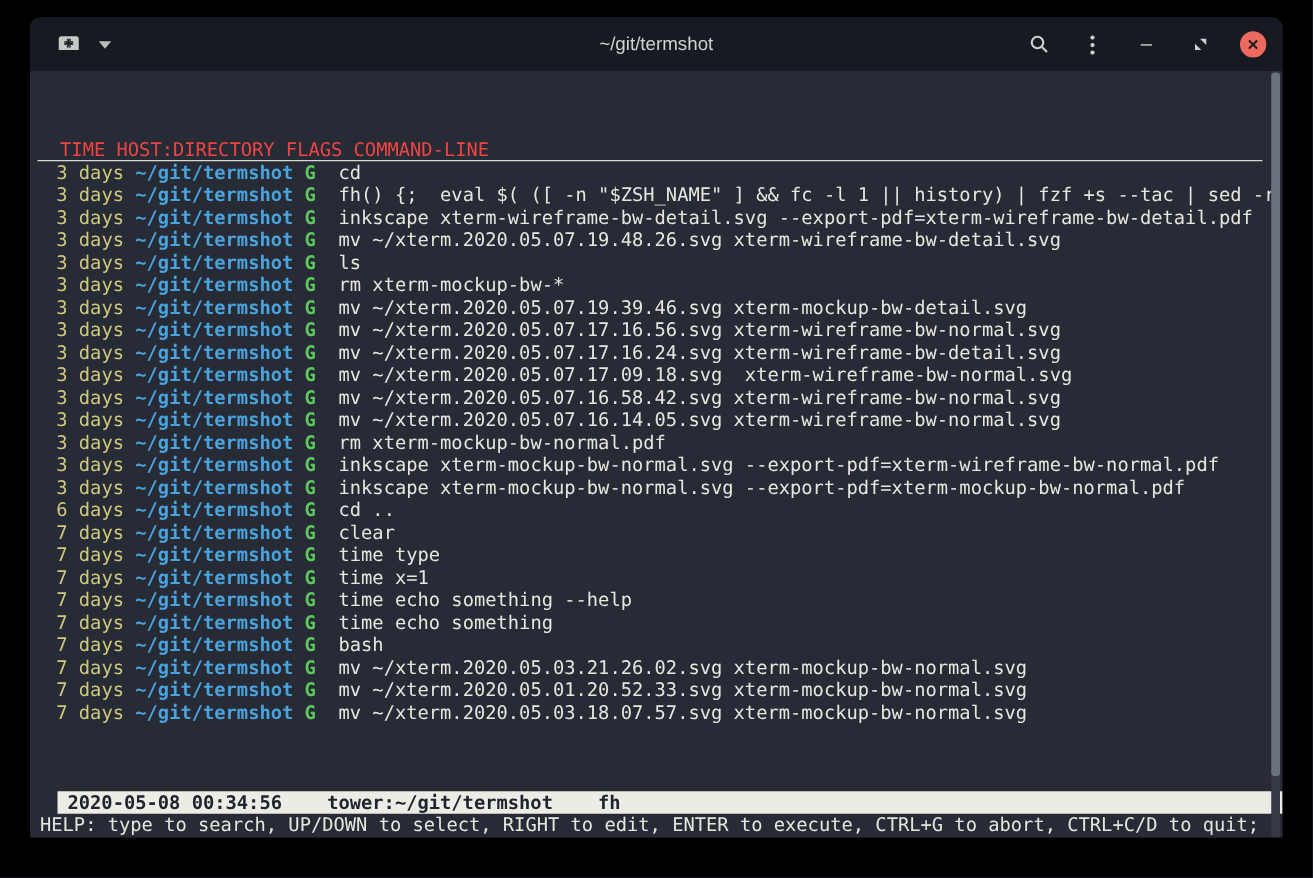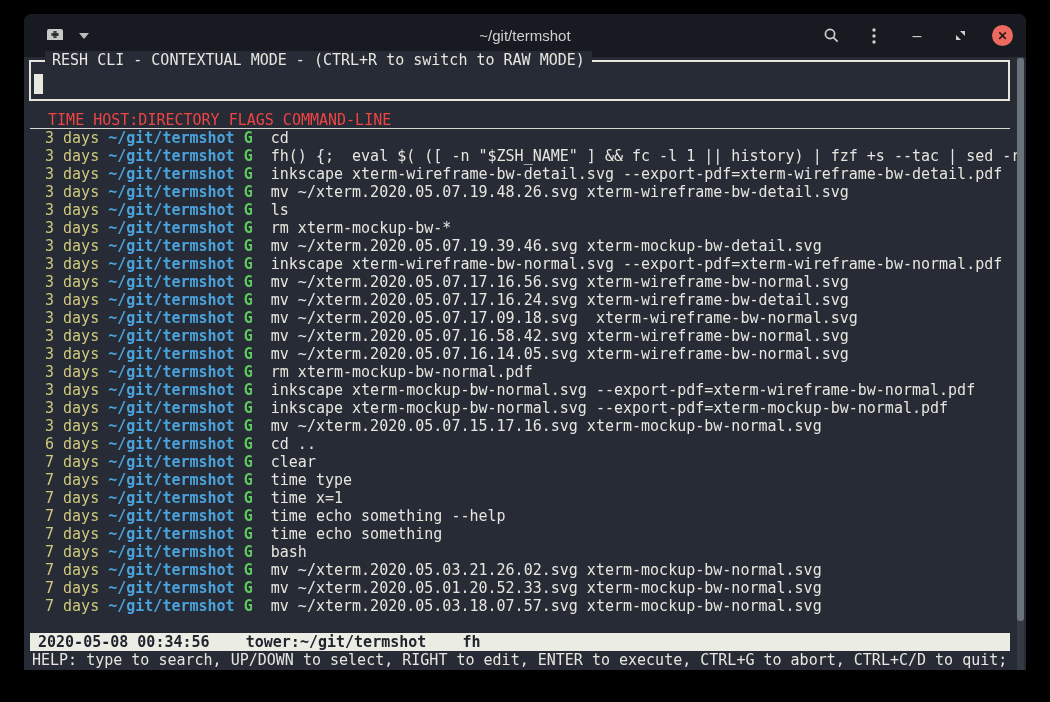--- a/index.html
+++ b/index.html
@@ -51,21 +51,21 @@
   .row{height:18px;white-space:pre;padding-left:21px;}
   .row .age{color:#cfc97e;}
   .row .host{color:#4aa3dc;font-weight:bold;}
   .row .flags{color:#5ec95f;font-weight:bold;}
   .row .cmd{color:#e6e6df;}
   .row.selected{background:#ebece3;width:978px;padding-left:8px;}
   .row.selected .age,.row.selected .host,.row.selected .flags,.row.selected .cmd{
     color:#1c212c;font-weight:bold;
   }
   .status-bar{
-    position:absolute;left:6px;top:576px;width:980px;height:18px;background:#ebece3;
+    position:absolute;left:22px;top:576px;width:980px;height:18px;background:#ebece3;
     color:#20242e;font-weight:bold;white-space:pre;padding-left:8px;box-sizing:border-box;
   }
   .help-bar{position:absolute;left:0;top:594px;width:1002px;height:18px;white-space:pre;padding-left:8px;color:#e6e6df;}
   .scrollbar{position:absolute;right:2px;top:0;width:7px;height:613px;background:#343943;z-index:5;}
   .scroll-thumb{position:absolute;left:0;top:1px;width:7px;height:563px;background:#6a727b;border-radius:3px;}
 </style>
 </head>
 <body>
 
 <div class="window">
@@ -114,47 +114,39 @@
         </svg>
       </button>
       <button class="close-btn">
         <span>✕</span>
       </button>
     </div>
   </div>
 
   <div class="terminal">
 
-    <div class="resh-frame">
-      <span class="frame-title">RESH CLI - CONTEXTUAL MODE - (CTRL+R to switch to RAW MODE)</span>
-      <div class="input-line">
-        <span class="cursor"></span>
-      </div>
-    </div>
 
     <div class="table-header">  TIME HOST:DIRECTORY FLAGS COMMAND-LINE</div>
 
     <div class="rows">
         <div class="row"><span class="age">3 days</span> <span class="host">~/git/termshot</span> <span class="flags">G</span>  <span class="cmd">cd</span></div>
         <div class="row"><span class="age">3 days</span> <span class="host">~/git/termshot</span> <span class="flags">G</span>  <span class="cmd">fh() {;  eval $( ([ -n "$ZSH_NAME" ] &amp;&amp; fc -l 1 || history) | fzf +s --tac | sed -r</span></div>
         <div class="row"><span class="age">3 days</span> <span class="host">~/git/termshot</span> <span class="flags">G</span>  <span class="cmd">inkscape xterm-wireframe-bw-detail.svg --export-pdf=xterm-wireframe-bw-detail.pdf</span></div>
         <div class="row"><span class="age">3 days</span> <span class="host">~/git/termshot</span> <span class="flags">G</span>  <span class="cmd">mv ~/xterm.2020.05.07.19.48.26.svg xterm-wireframe-bw-detail.svg</span></div>
         <div class="row"><span class="age">3 days</span> <span class="host">~/git/termshot</span> <span class="flags">G</span>  <span class="cmd">ls</span></div>
         <div class="row"><span class="age">3 days</span> <span class="host">~/git/termshot</span> <span class="flags">G</span>  <span class="cmd">rm xterm-mockup-bw-*</span></div>
         <div class="row"><span class="age">3 days</span> <span class="host">~/git/termshot</span> <span class="flags">G</span>  <span class="cmd">mv ~/xterm.2020.05.07.19.39.46.svg xterm-mockup-bw-detail.svg</span></div>
-        <div class="row"><span class="age">3 days</span> <span class="host">~/git/termshot</span> <span class="flags">G</span>  <span class="cmd">inkscape xterm-wireframe-bw-normal.svg --export-pdf=xterm-wireframe-bw-normal.pdf</span></div>
         <div class="row"><span class="age">3 days</span> <span class="host">~/git/termshot</span> <span class="flags">G</span>  <span class="cmd">mv ~/xterm.2020.05.07.17.16.56.svg xterm-wireframe-bw-normal.svg</span></div>
         <div class="row"><span class="age">3 days</span> <span class="host">~/git/termshot</span> <span class="flags">G</span>  <span class="cmd">mv ~/xterm.2020.05.07.17.16.24.svg xterm-wireframe-bw-detail.svg</span></div>
         <div class="row"><span class="age">3 days</span> <span class="host">~/git/termshot</span> <span class="flags">G</span>  <span class="cmd">mv ~/xterm.2020.05.07.17.09.18.svg  xterm-wireframe-bw-normal.svg</span></div>
         <div class="row"><span class="age">3 days</span> <span class="host">~/git/termshot</span> <span class="flags">G</span>  <span class="cmd">mv ~/xterm.2020.05.07.16.58.42.svg xterm-wireframe-bw-normal.svg</span></div>
         <div class="row"><span class="age">3 days</span> <span class="host">~/git/termshot</span> <span class="flags">G</span>  <span class="cmd">mv ~/xterm.2020.05.07.16.14.05.svg xterm-wireframe-bw-normal.svg</span></div>
         <div class="row"><span class="age">3 days</span> <span class="host">~/git/termshot</span> <span class="flags">G</span>  <span class="cmd">rm xterm-mockup-bw-normal.pdf</span></div>
         <div class="row"><span class="age">3 days</span> <span class="host">~/git/termshot</span> <span class="flags">G</span>  <span class="cmd">inkscape xterm-mockup-bw-normal.svg --export-pdf=xterm-wireframe-bw-normal.pdf</span></div>
         <div class="row"><span class="age">3 days</span> <span class="host">~/git/termshot</span> <span class="flags">G</span>  <span class="cmd">inkscape xterm-mockup-bw-normal.svg --export-pdf=xterm-mockup-bw-normal.pdf</span></div>
-        <div class="row"><span class="age">3 days</span> <span class="host">~/git/termshot</span> <span class="flags">G</span>  <span class="cmd">mv ~/xterm.2020.05.07.15.17.16.svg xterm-mockup-bw-normal.svg</span></div>
         <div class="row"><span class="age">6 days</span> <span class="host">~/git/termshot</span> <span class="flags">G</span>  <span class="cmd">cd ..</span></div>
         <div class="row"><span class="age">7 days</span> <span class="host">~/git/termshot</span> <span class="flags">G</span>  <span class="cmd">clear</span></div>
         <div class="row"><span class="age">7 days</span> <span class="host">~/git/termshot</span> <span class="flags">G</span>  <span class="cmd">time type</span></div>
         <div class="row"><span class="age">7 days</span> <span class="host">~/git/termshot</span> <span class="flags">G</span>  <span class="cmd">time x=1</span></div>
         <div class="row"><span class="age">7 days</span> <span class="host">~/git/termshot</span> <span class="flags">G</span>  <span class="cmd">time echo something --help</span></div>
         <div class="row"><span class="age">7 days</span> <span class="host">~/git/termshot</span> <span class="flags">G</span>  <span class="cmd">time echo something</span></div>
         <div class="row"><span class="age">7 days</span> <span class="host">~/git/termshot</span> <span class="flags">G</span>  <span class="cmd">bash</span></div>
         <div class="row"><span class="age">7 days</span> <span class="host">~/git/termshot</span> <span class="flags">G</span>  <span class="cmd">mv ~/xterm.2020.05.03.21.26.02.svg xterm-mockup-bw-normal.svg</span></div>
         <div class="row"><span class="age">7 days</span> <span class="host">~/git/termshot</span> <span class="flags">G</span>  <span class="cmd">mv ~/xterm.2020.05.01.20.52.33.svg xterm-mockup-bw-normal.svg</span></div>
         <div class="row"><span class="age">7 days</span> <span class="host">~/git/termshot</span> <span class="flags">G</span>  <span class="cmd">mv ~/xterm.2020.05.03.18.07.57.svg xterm-mockup-bw-normal.svg</span></div>

